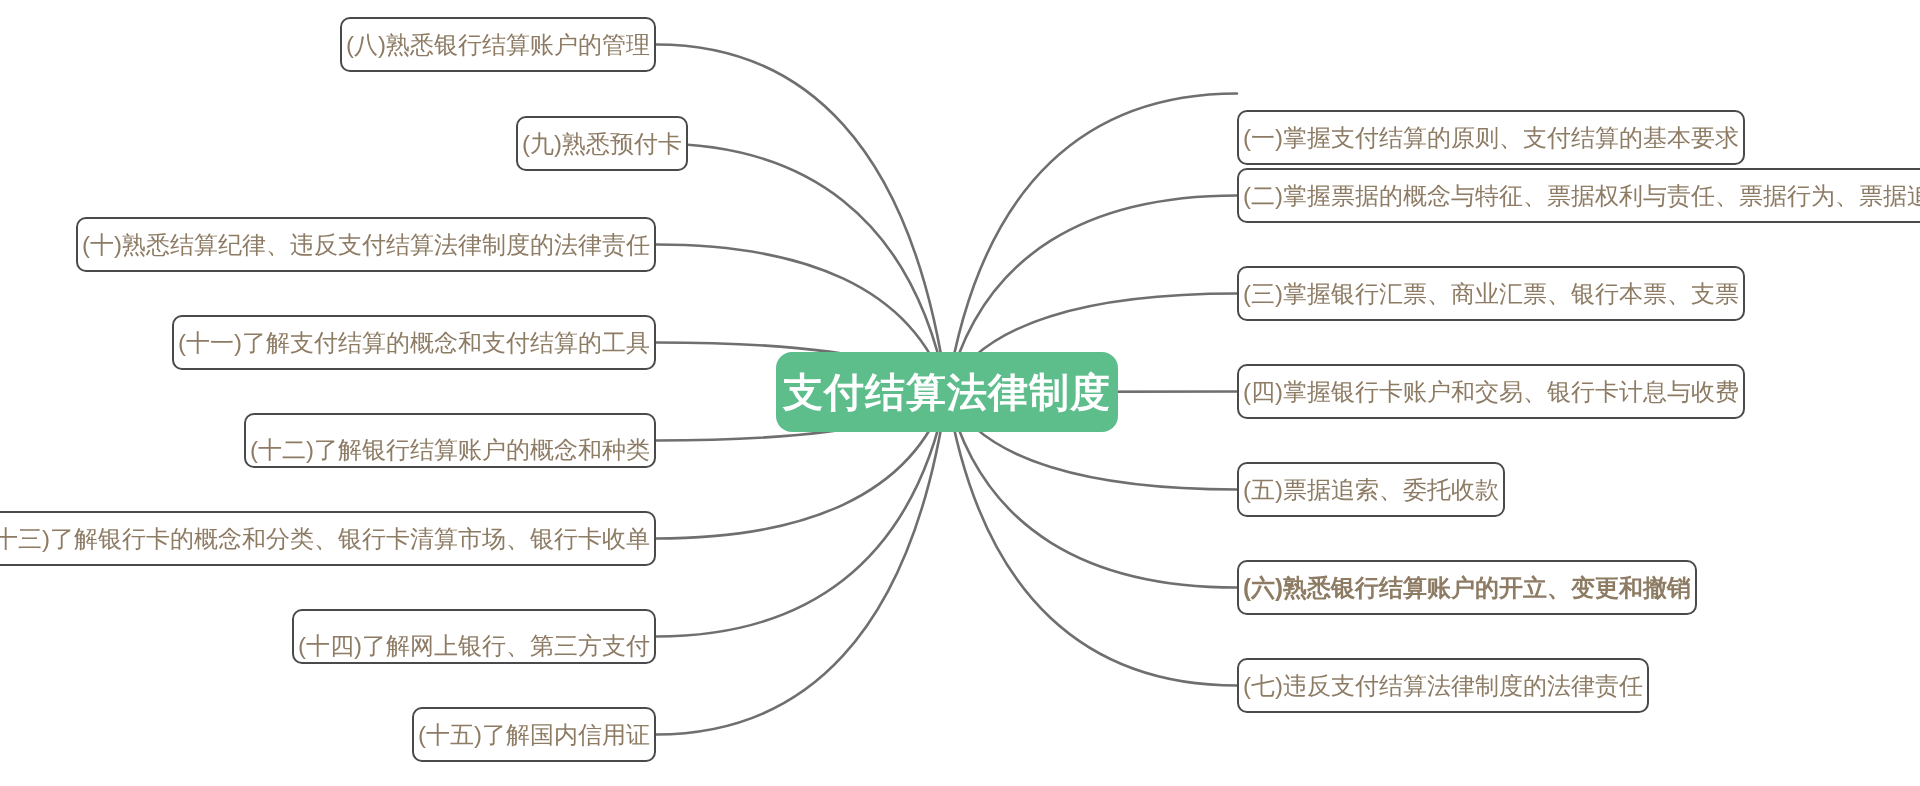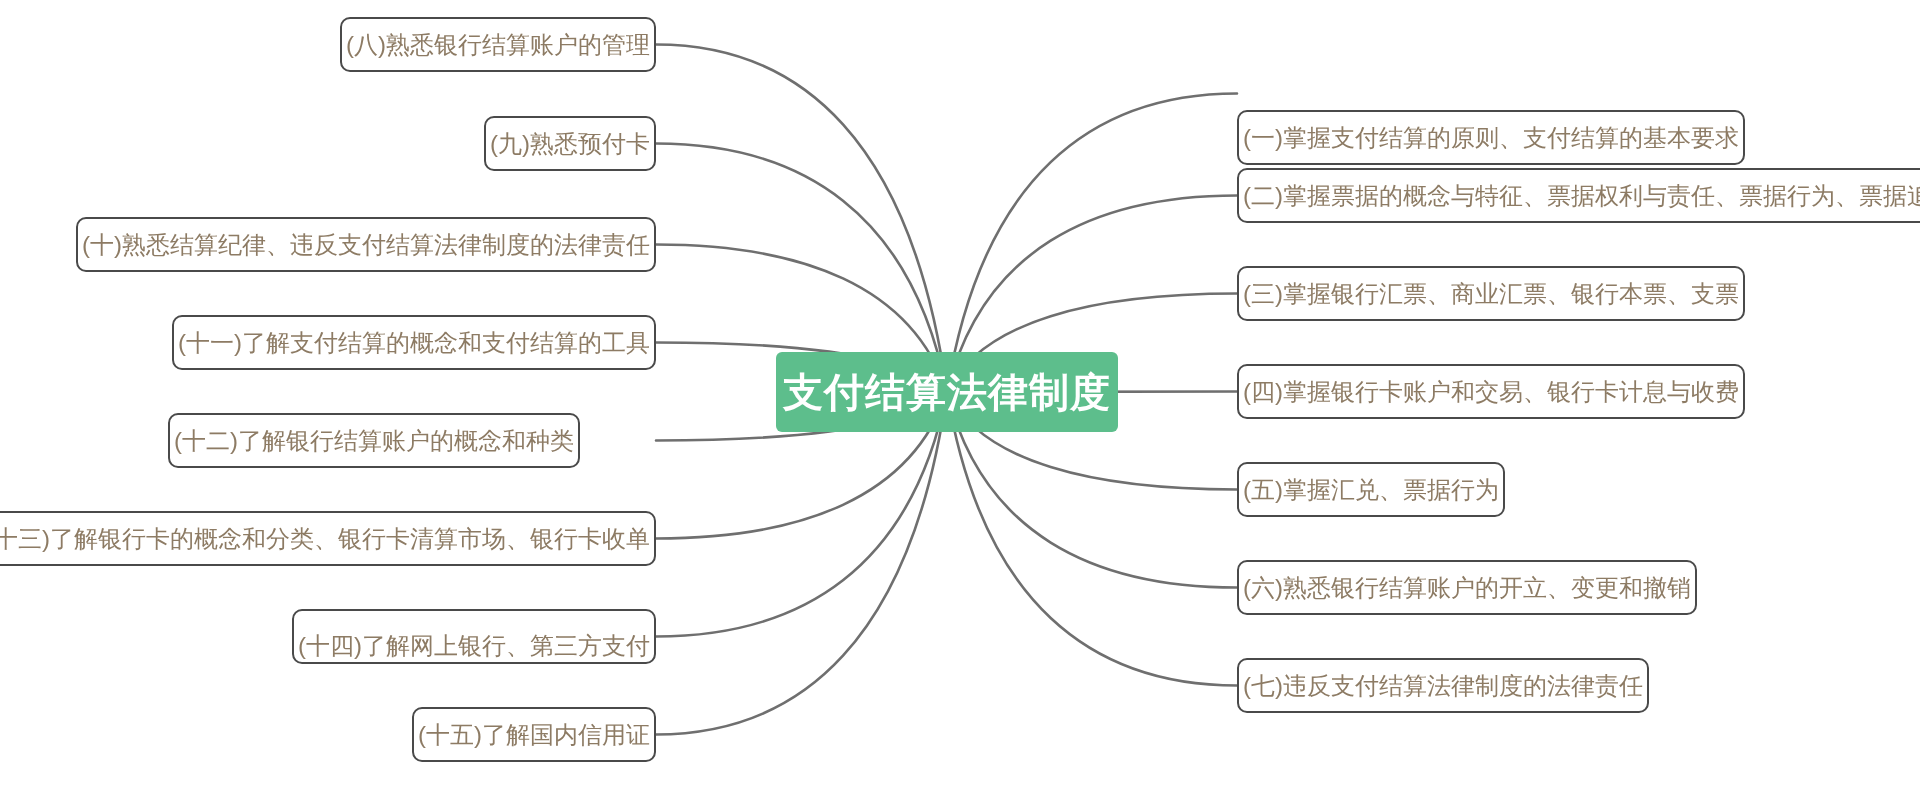--- a/index.html
+++ b/index.html
@@ -45,21 +45,21 @@
   .center-node {
     position: absolute;
     z-index: 3;
     left: 776px; top: 352px;
     width: 342px; height: 80px;
     display: flex;
     align-items: center;
     justify-content: center;
     background: var(--center-bg, #5dbe8c);
     color: var(--center-text, #ffffff);
-    border-radius: 6px;
+    border-radius: 16px;
     font-size: 40px;
     font-weight: bold;
     letter-spacing: 1px;
     cursor: pointer;
   }
   .node-label { pointer-events: none; }
 </style>
 </head>
 <body>
 
@@ -80,30 +80,30 @@
       <path d="M947,392 C981.8,462.2 1092,489.5 1237,489.5"></path>
       <path d="M947,392 C981.8,532.76 1092,587.5 1237,587.5"></path>
       <path d="M947,392 C981.8,603.3199999999999 1092,685.5 1237,685.5"></path>
     </svg>
   <div class="center-node">
     <span class="node-label">支付结算法律制度</span>
   </div>
 <div class="branch-node left" style="top: 17px; right: 1264px;">
       <span class="node-label">(八)熟悉银行结算账户的管理</span>
     </div>
-    <div class="branch-node left" style="top: 116px; right: 1264px;">
+    <div class="branch-node left" style="top: 116px; right: 1232px;">
       <span class="node-label">(九)熟悉预付卡</span>
     </div>
     <div class="branch-node left" style="top: 217px; right: 1264px; text-align: center;">
       <span class="node-label">(十)熟悉结算纪律、违反支付结算法律制度的法律责任</span>
     </div>
     <div class="branch-node left" style="top: 315px; right: 1264px;">
       <span class="node-label">(十一)了解支付结算的概念和支付结算的工具</span>
     </div>
-    <div class="branch-node left" style="top: 413px; right: 1340px;">
+    <div class="branch-node left" style="top: 413px; right: 1264px; align-items: flex-end;">
       <span class="node-label">(十二)了解银行结算账户的概念和种类</span>
     </div>
     <div class="branch-node left" style="top: 511px; right: 1264px;">
       <span class="node-label">(十三)了解银行卡的概念和分类、银行卡清算市场、银行卡收单</span>
     </div>
     <div class="branch-node left" style="top: 609px; right: 1264px; align-items: flex-end;">
       <span class="node-label">(十四)了解网上银行、第三方支付</span>
     </div>
     <div class="branch-node left" style="top: 707px; right: 1264px;">
       <span class="node-label">(十五)了解国内信用证</span>
@@ -114,21 +114,21 @@
     <div class="branch-node right" style="top: 168px; left: 1237px;">
       <span class="node-label">(二)掌握票据的概念与特征、票据权利与责任、票据行为、票据追索</span>
     </div>
     <div class="branch-node right" style="top: 266px; left: 1237px;">
       <span class="node-label">(三)掌握银行汇票、商业汇票、银行本票、支票</span>
     </div>
     <div class="branch-node right" style="top: 364px; left: 1237px;">
       <span class="node-label">(四)掌握银行卡账户和交易、银行卡计息与收费</span>
     </div>
     <div class="branch-node right" style="top: 462px; left: 1237px;">
-      <span class="node-label">(五)掌握汇兑、票据行为</span>
+      <span class="node-label">(五)票据追索、委托收款</span>
     </div>
-    <div class="branch-node right" style="top: 560px; left: 1237px;">
+    <div class="branch-node right" style="top: 560px; left: 1237px; font-weight: bold;">
       <span class="node-label">(六)熟悉银行结算账户的开立、变更和撤销</span>
     </div>
     <div class="branch-node right" style="top: 658px; left: 1237px;">
       <span class="node-label">(七)违反支付结算法律制度的法律责任</span>
     </div>
   </div>
 
 </body></html>

